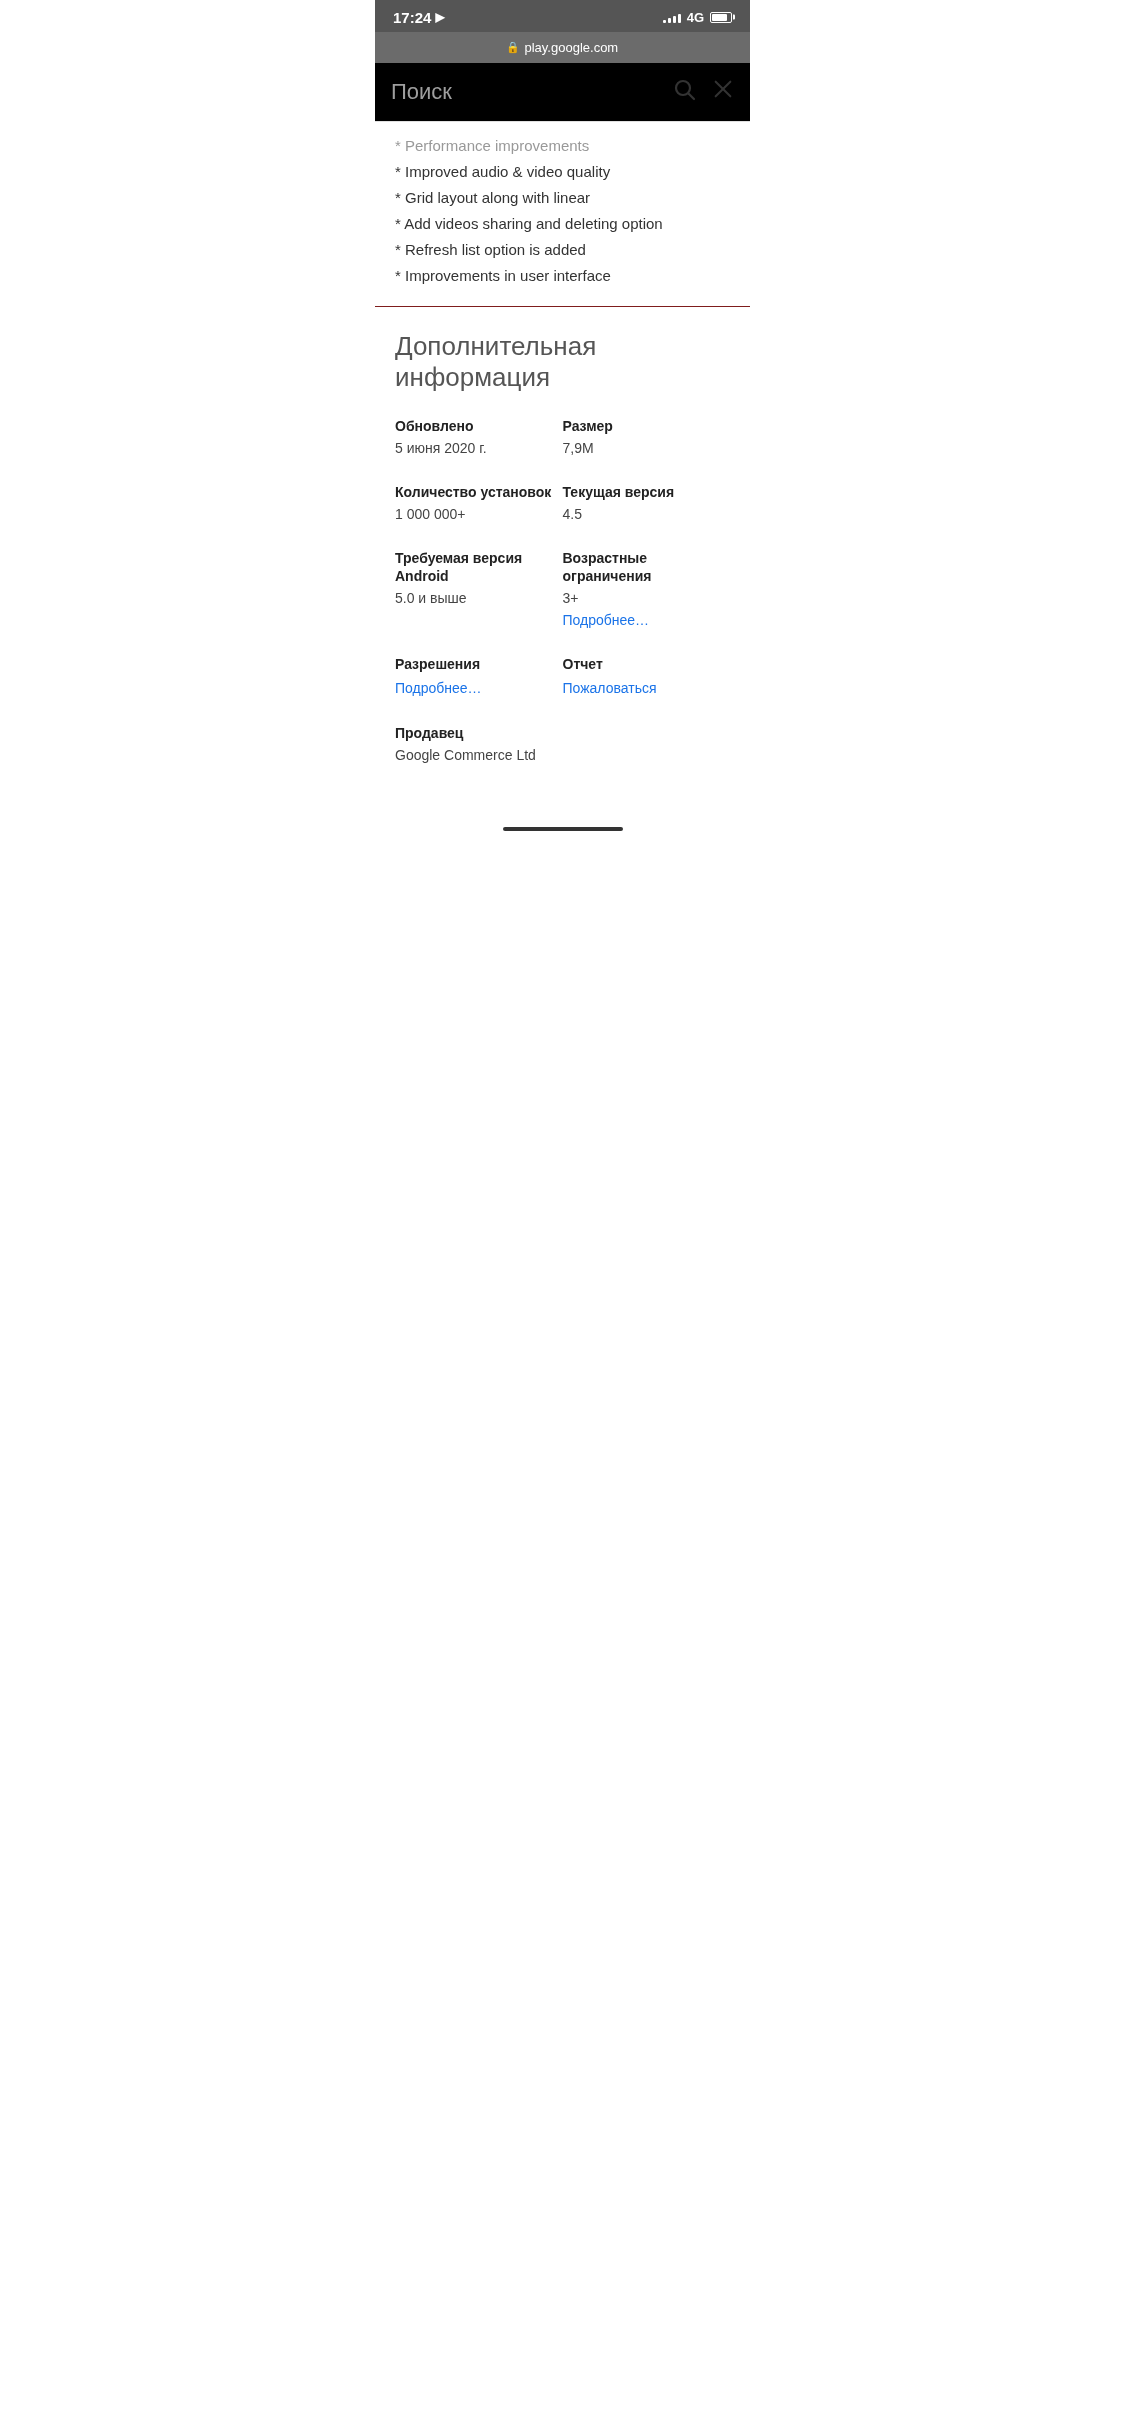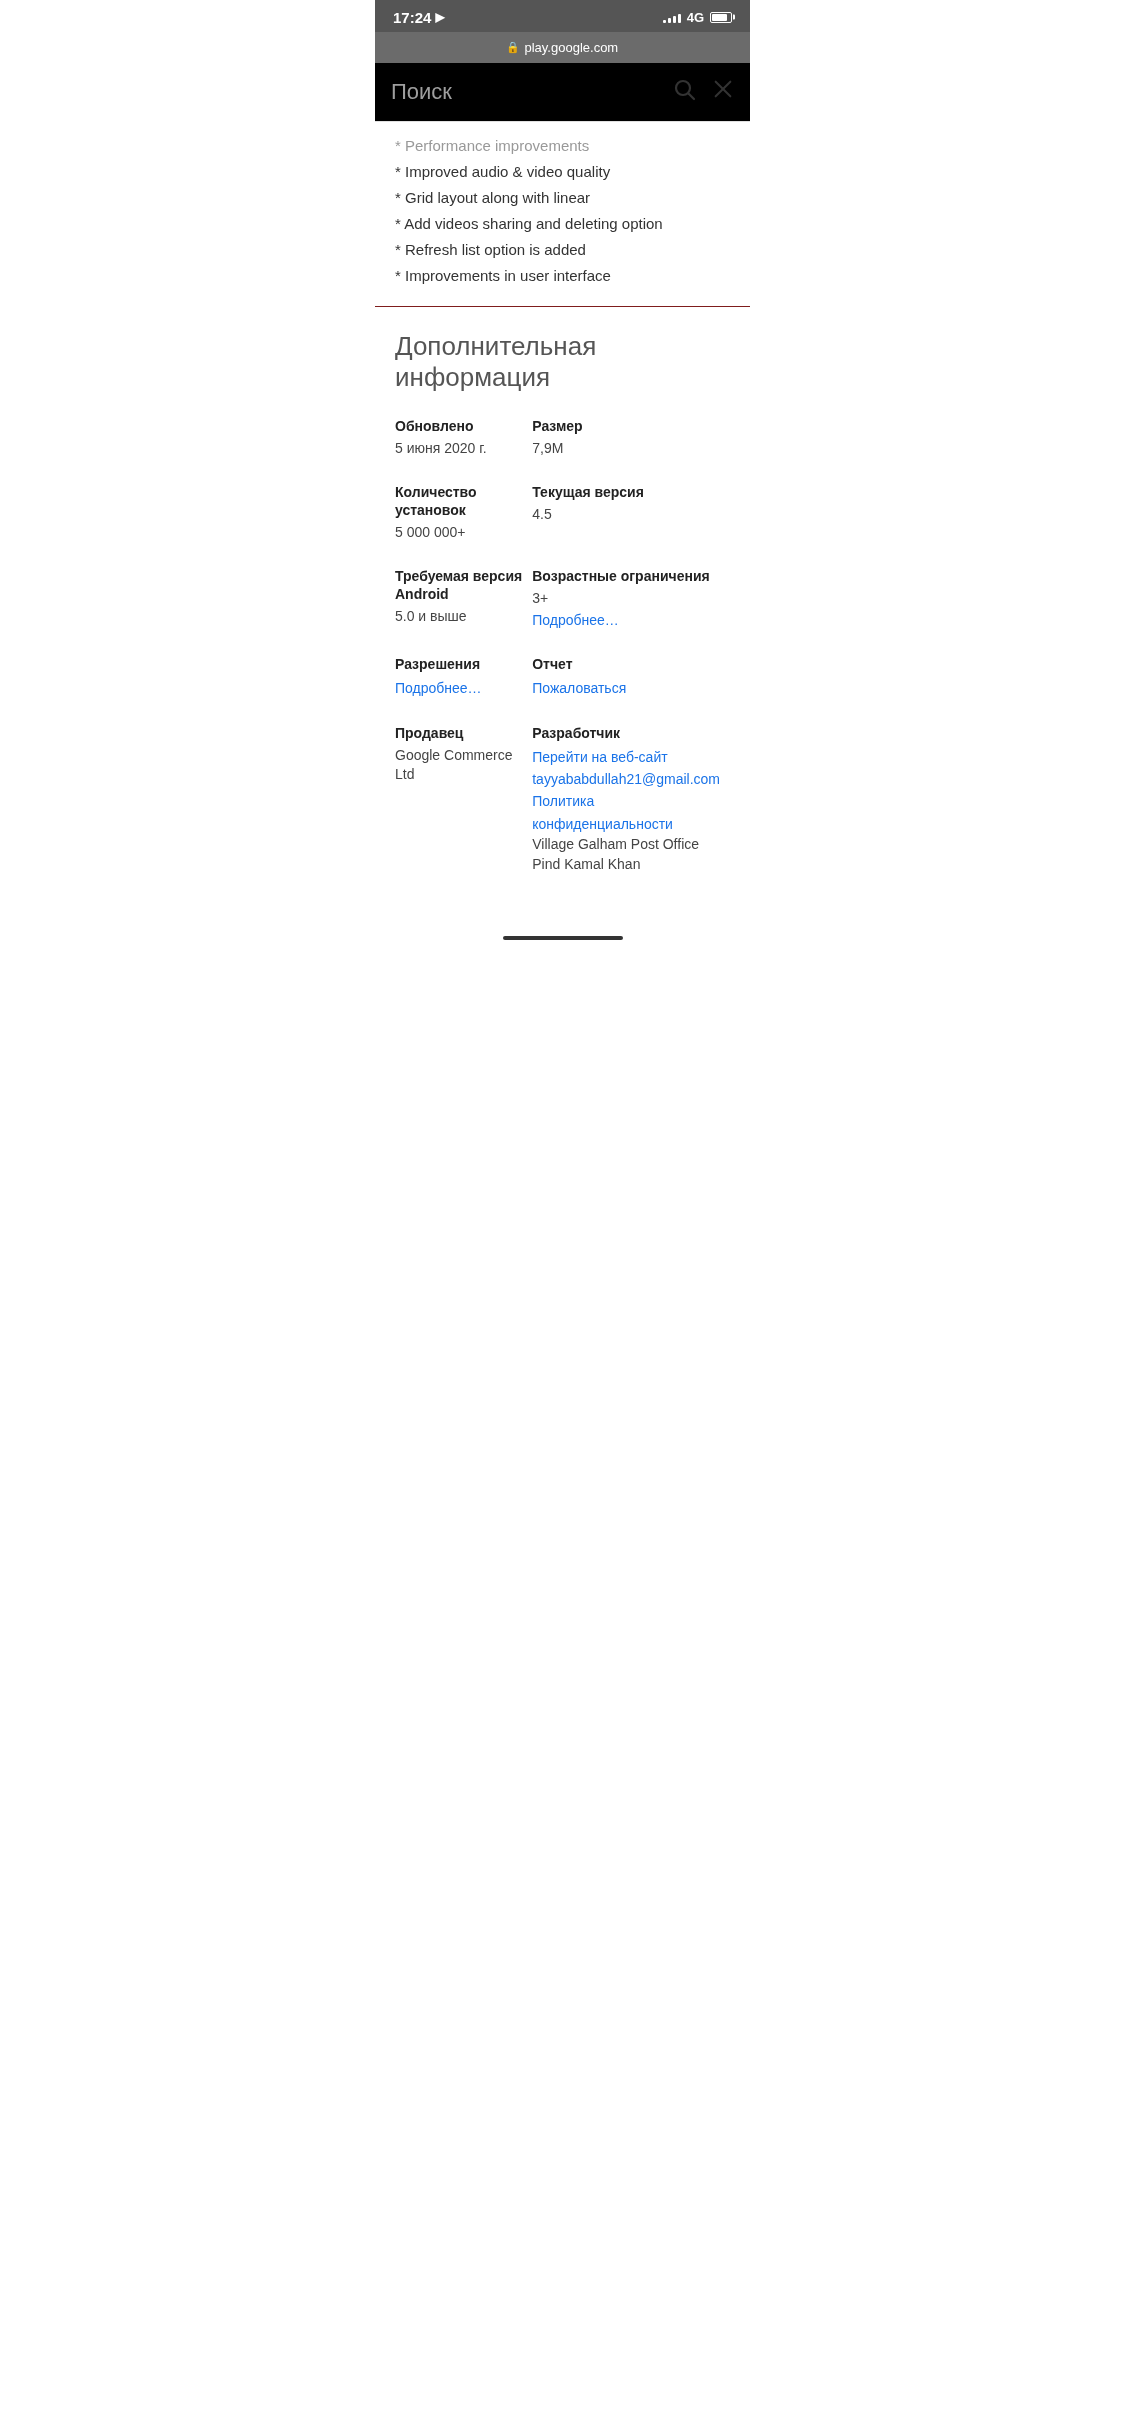--- a/index.html
+++ b/index.html
@@ -253,21 +253,21 @@
       <div class="info-value">5 июня 2020 г.</div>
     </div>
 
     <div class="info-cell">
       <div class="info-label">Размер</div>
       <div class="info-value">7,9M</div>
     </div>
 
     <div class="info-cell">
       <div class="info-label">Количество установок</div>
-      <div class="info-value">5 000 000+</div>
+      <div class="info-value">1 000 000+</div>
     </div>
 
     <div class="info-cell">
       <div class="info-label">Текущая версия</div>
       <div class="info-value">4.5</div>
     </div>
 
     <div class="info-cell">
       <div class="info-label">Требуемая версия Android</div>
       <div class="info-value">5.0 и выше</div>
@@ -287,26 +287,19 @@
     <div class="info-cell">
       <div class="info-label">Отчет</div>
       <div class="info-link">Пожаловаться</div>
     </div>
 
     <div class="info-cell">
       <div class="info-label">Продавец</div>
       <div class="info-value">Google Commerce Ltd</div>
     </div>
 
-    <div class="info-cell">
-      <div class="info-label">Разработчик</div>
-      <div class="info-link">Перейти на веб-сайт</div>
-      <div class="info-link">tayyababdullah21@gmail.com</div>
-      <div class="info-link">Политика конфиденциальности</div>
-      <div class="info-value">Village Galham Post Office Pind Kamal Khan</div>
-    </div>
 
   </div>
 </div>
 
 <div class="home-indicator">
   <div class="home-bar"></div>
 </div>
 
 </body></html>

